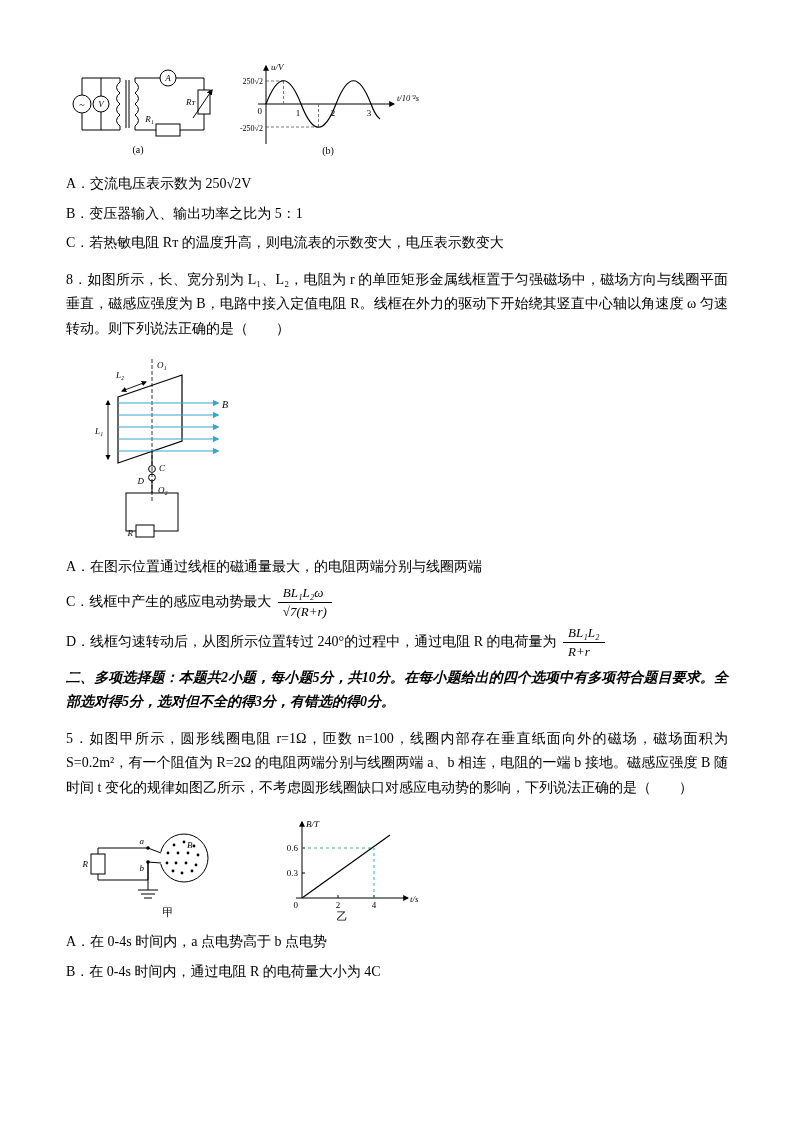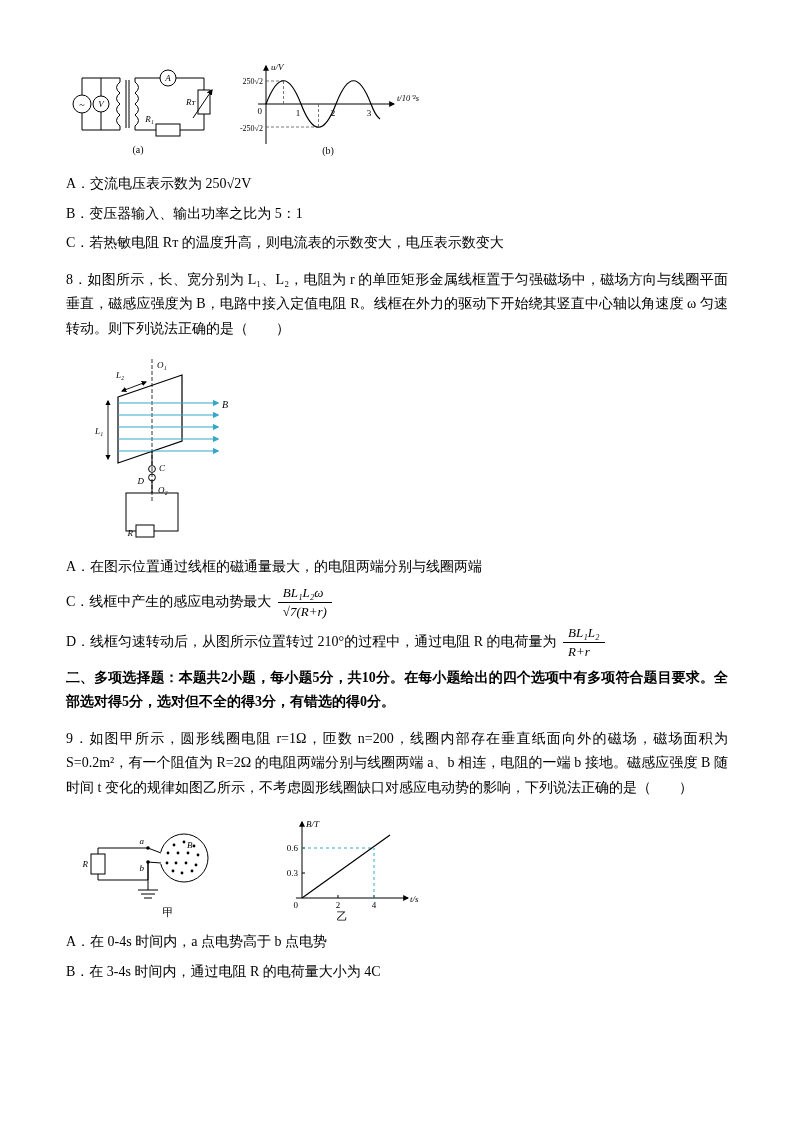--- a/index.html
+++ b/index.html
@@ -4,21 +4,21 @@
 <style>
   html,body { margin:0; padding:0; background:#ffffff; }
   .page {
     width:794px; min-height:1123px; margin:0 auto; box-sizing:border-box;
     padding:56px 66px 40px 66px;
     font-family:"Liberation Serif", serif;
     font-size:14px; line-height:1.75; color:#000;
   }
   .stem { text-align:justify; margin:12px 0; }
   .opt  { margin:5px 0; }
-  .section-title { font-weight:bold; text-align:justify; margin:2px 0 2px 0; }
+  .section-title { font-weight:bold; text-align:justify; margin:2px 0 2px 0;font-style:italic; }
   .figrow { display:flex; align-items:flex-end; gap:16px; }
   .fig-top { margin:0 0 14px 2px; }
   .fig-q8 { margin:8px 0 6px 6px; }
   .fig-q9 { margin:8px 0 8px 2px; gap:34px; align-items:flex-start; }
   svg { display:block; }
   svg text { font-family:"Liberation Serif", serif; fill:#000; }
   .it { font-style:italic; }
   .frac {
     display:inline-block; vertical-align:middle; text-align:left;
     font-style:italic; margin:0 3px; line-height:1.25; font-size:13px;
@@ -141,27 +141,27 @@
     <text x="86" y="140" font-size="9" class="it">O₂</text>
     <text x="61" y="183" font-size="9" text-anchor="end" class="it">R</text>
   </svg>
 
   <div class="opt">A．在图示位置通过线框的磁通量最大，的电阻两端分别与线圈两端</div>
   <div class="opt">
     <span>C．线框中产生的感应电动势最大</span>
     <span class="frac"><span class="num">BL₁L₂ω</span><span class="den">√7(R+r)</span></span>
   </div>
   <div class="opt">
-    <span>D．线框匀速转动后，从图所示位置转过 210°的过程中，通过电阻 R 的电荷量为</span>
+    <span>D．线框匀速转动后，从图所示位置转过 240°的过程中，通过电阻 R 的电荷量为</span>
     <span class="frac"><span class="num">BL₁L₂</span><span class="den">R+r</span></span>
   </div>
 
   <div class="section-title">二、多项选择题：本题共2小题，每小题5分，共10分。在每小题给出的四个选项中有多项符合题目要求。全部选对得5分，选对但不全的得3分，有错选的得0分。</div>
 
-  <div class="stem">9．如图甲所示，圆形线圈电阻 r=1Ω，匝数 n=200，线圈内部存在垂直纸面向外的磁场，磁场面积为 S=0.2m²，有一个阻值为 R=2Ω 的电阻两端分别与线圈两端 a、b 相连，电阻的一端 b 接地。磁感应强度 B 随时间 t 变化的规律如图乙所示，不考虑圆形线圈缺口对感应电动势的影响，下列说法正确的是（　　）</div>
+  <div class="stem">5．如图甲所示，圆形线圈电阻 r=1Ω，匝数 n=100，线圈内部存在垂直纸面向外的磁场，磁场面积为 S=0.2m²，有一个阻值为 R=2Ω 的电阻两端分别与线圈两端 a、b 相连，电阻的一端 b 接地。磁感应强度 B 随时间 t 变化的规律如图乙所示，不考虑圆形线圈缺口对感应电动势的影响，下列说法正确的是（　　）</div>
 
   <div class="figrow fig-q9">
 
     <svg width="168" height="108" viewBox="0 0 168 108">
       <g stroke="#000" fill="none" stroke-width="1">
         <path d="M80,36 H30 V68 H80 M80,68 V50"></path>
         <rect x="23" y="42" width="14" height="20" fill="#fff"></rect>
         <line x1="80" y1="50" x2="80" y2="78"></line>
         <path d="M70,78 H90 M73,82 H87 M76,86 H84" stroke-width="1.2"></path>
       </g>
@@ -220,15 +220,15 @@
       <text x="28" y="64" font-size="9" text-anchor="end">0.3</text>
       <text x="28" y="96" font-size="9" text-anchor="end">0</text>
       <text x="68" y="96" font-size="9" text-anchor="middle">2</text>
       <text x="104" y="96" font-size="9" text-anchor="middle">4</text>
       <text x="140" y="90" font-size="9" class="it">t/s</text>
       <text x="72" y="108" font-size="11" text-anchor="middle">乙</text>
     </svg>
   </div>
 
   <div class="opt">A．在 0-4s 时间内，a 点电势高于 b 点电势</div>
-  <div class="opt">B．在 3-4s 时间内，通过电阻 R 的电荷量大小为 4C</div>
+  <div class="opt">B．在 0-4s 时间内，通过电阻 R 的电荷量大小为 4C</div>
 
 </div>
 
 </body></html>

